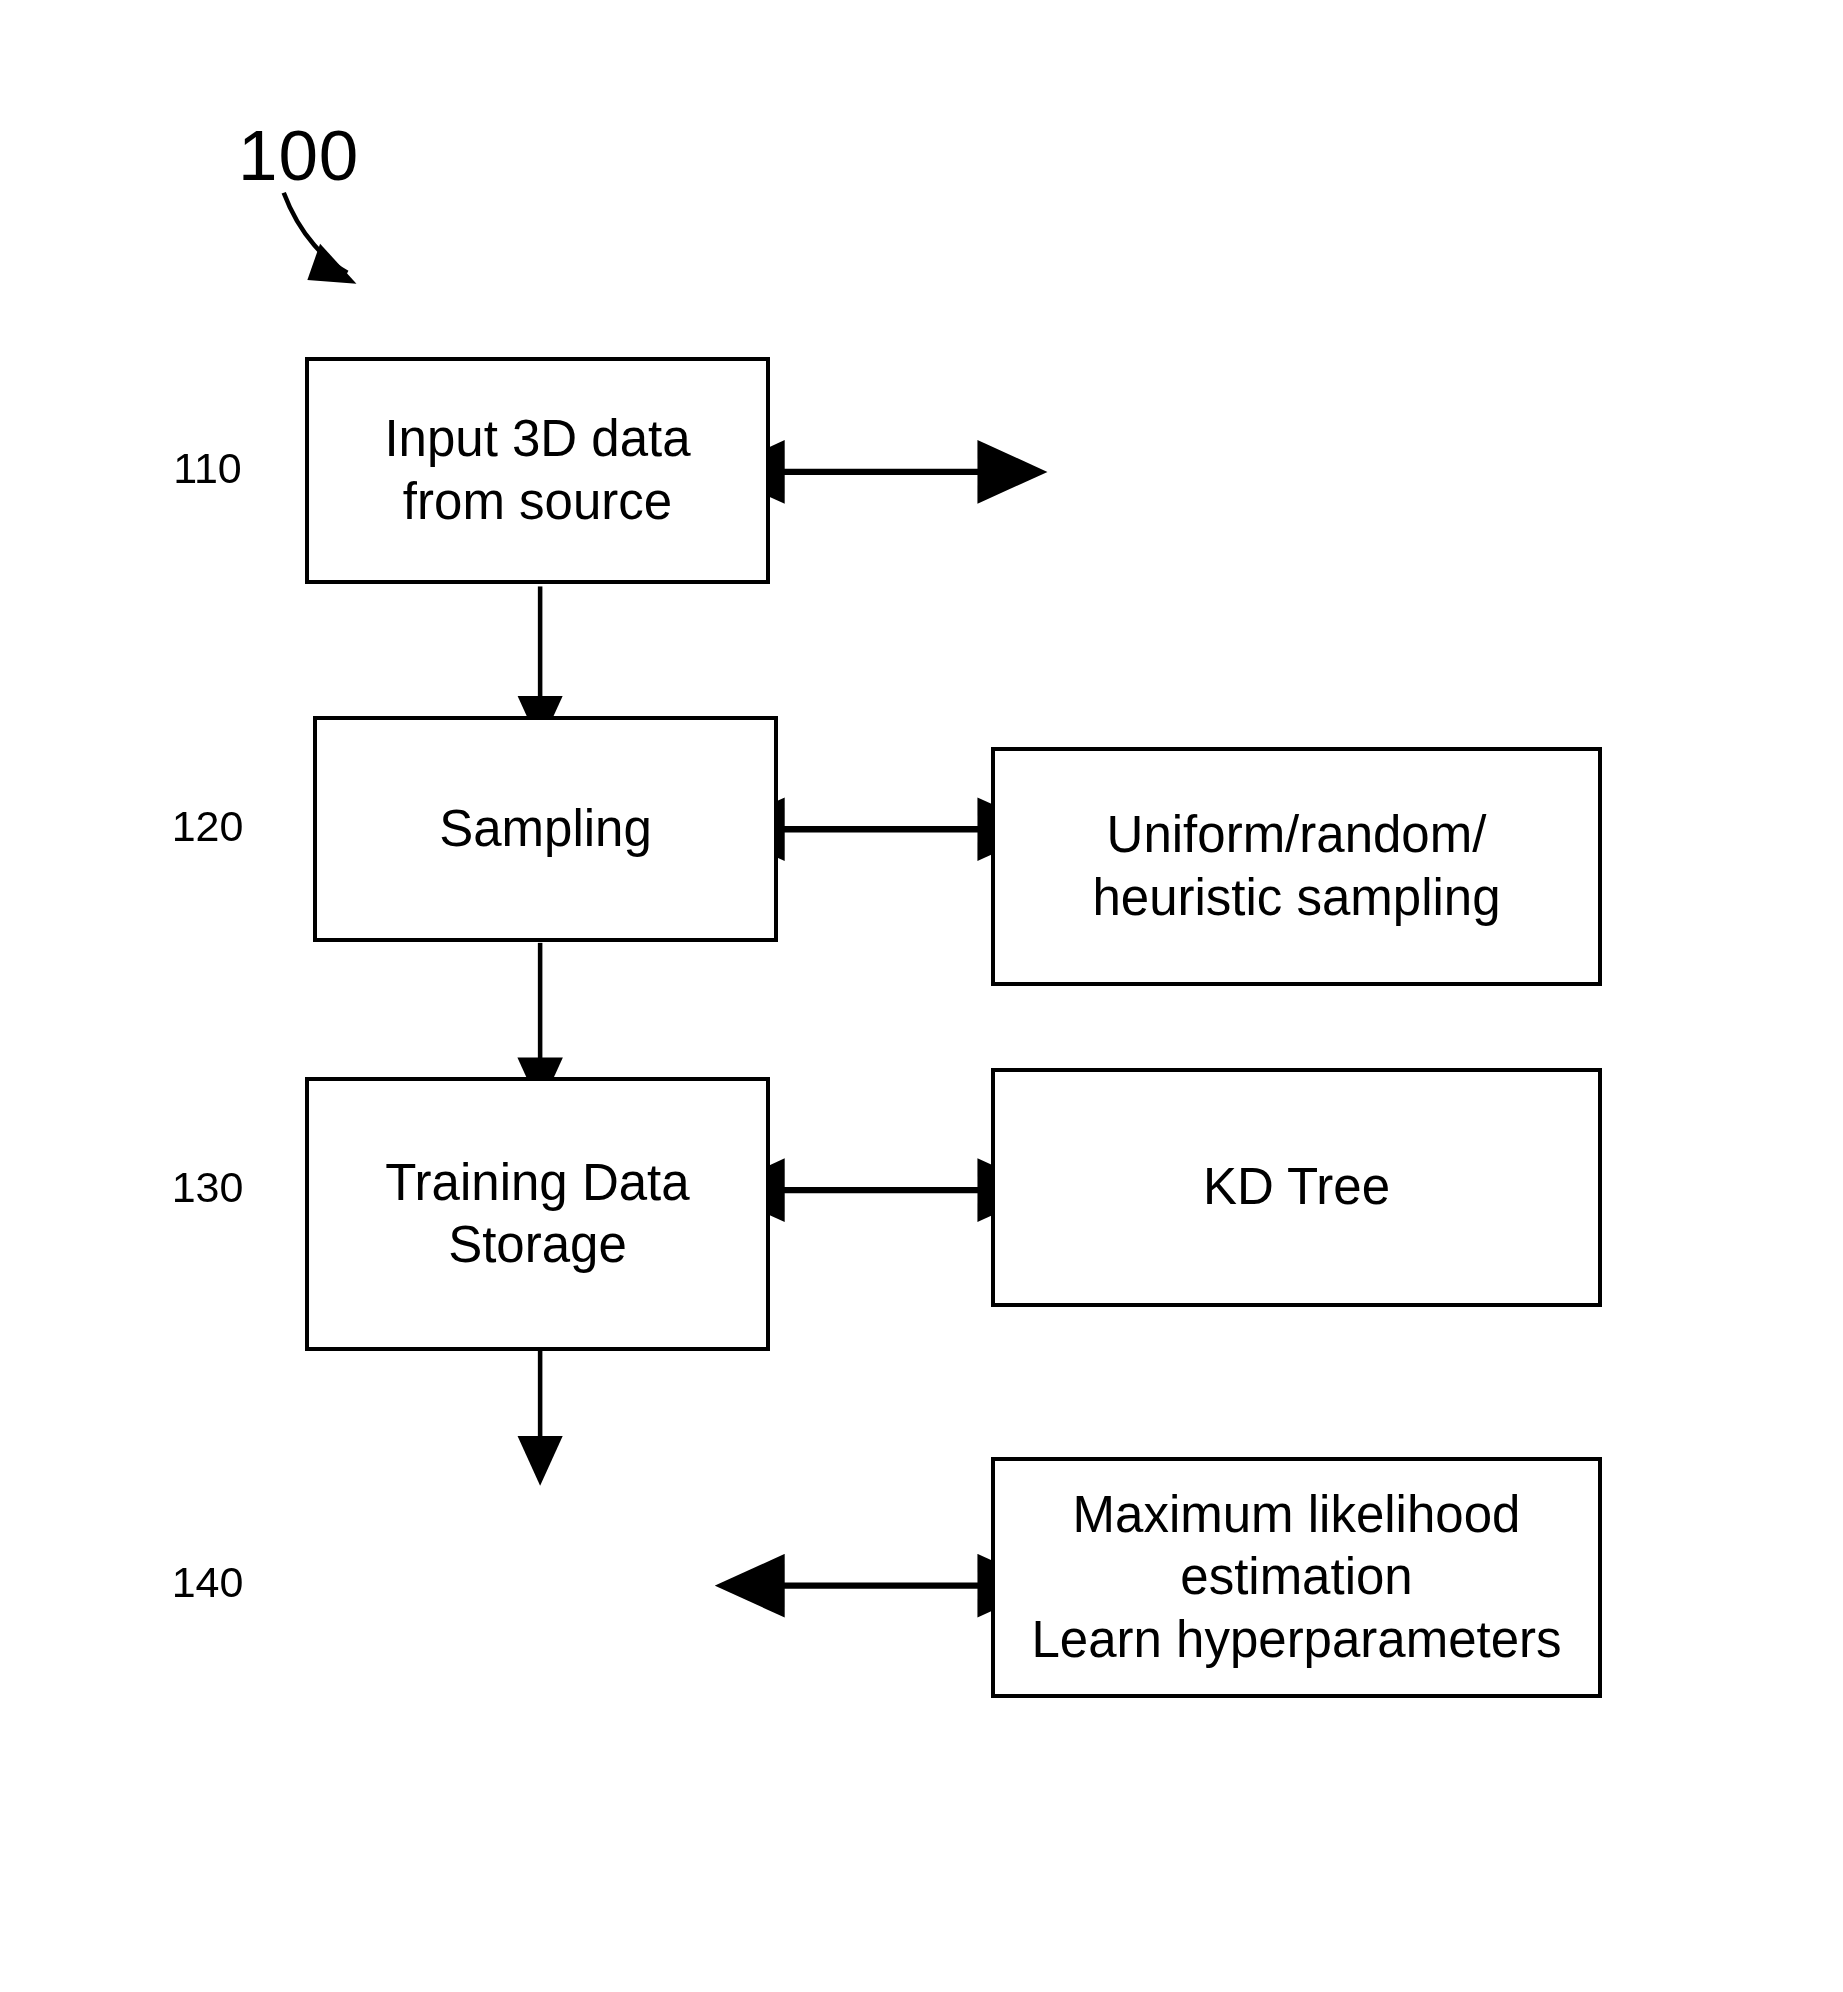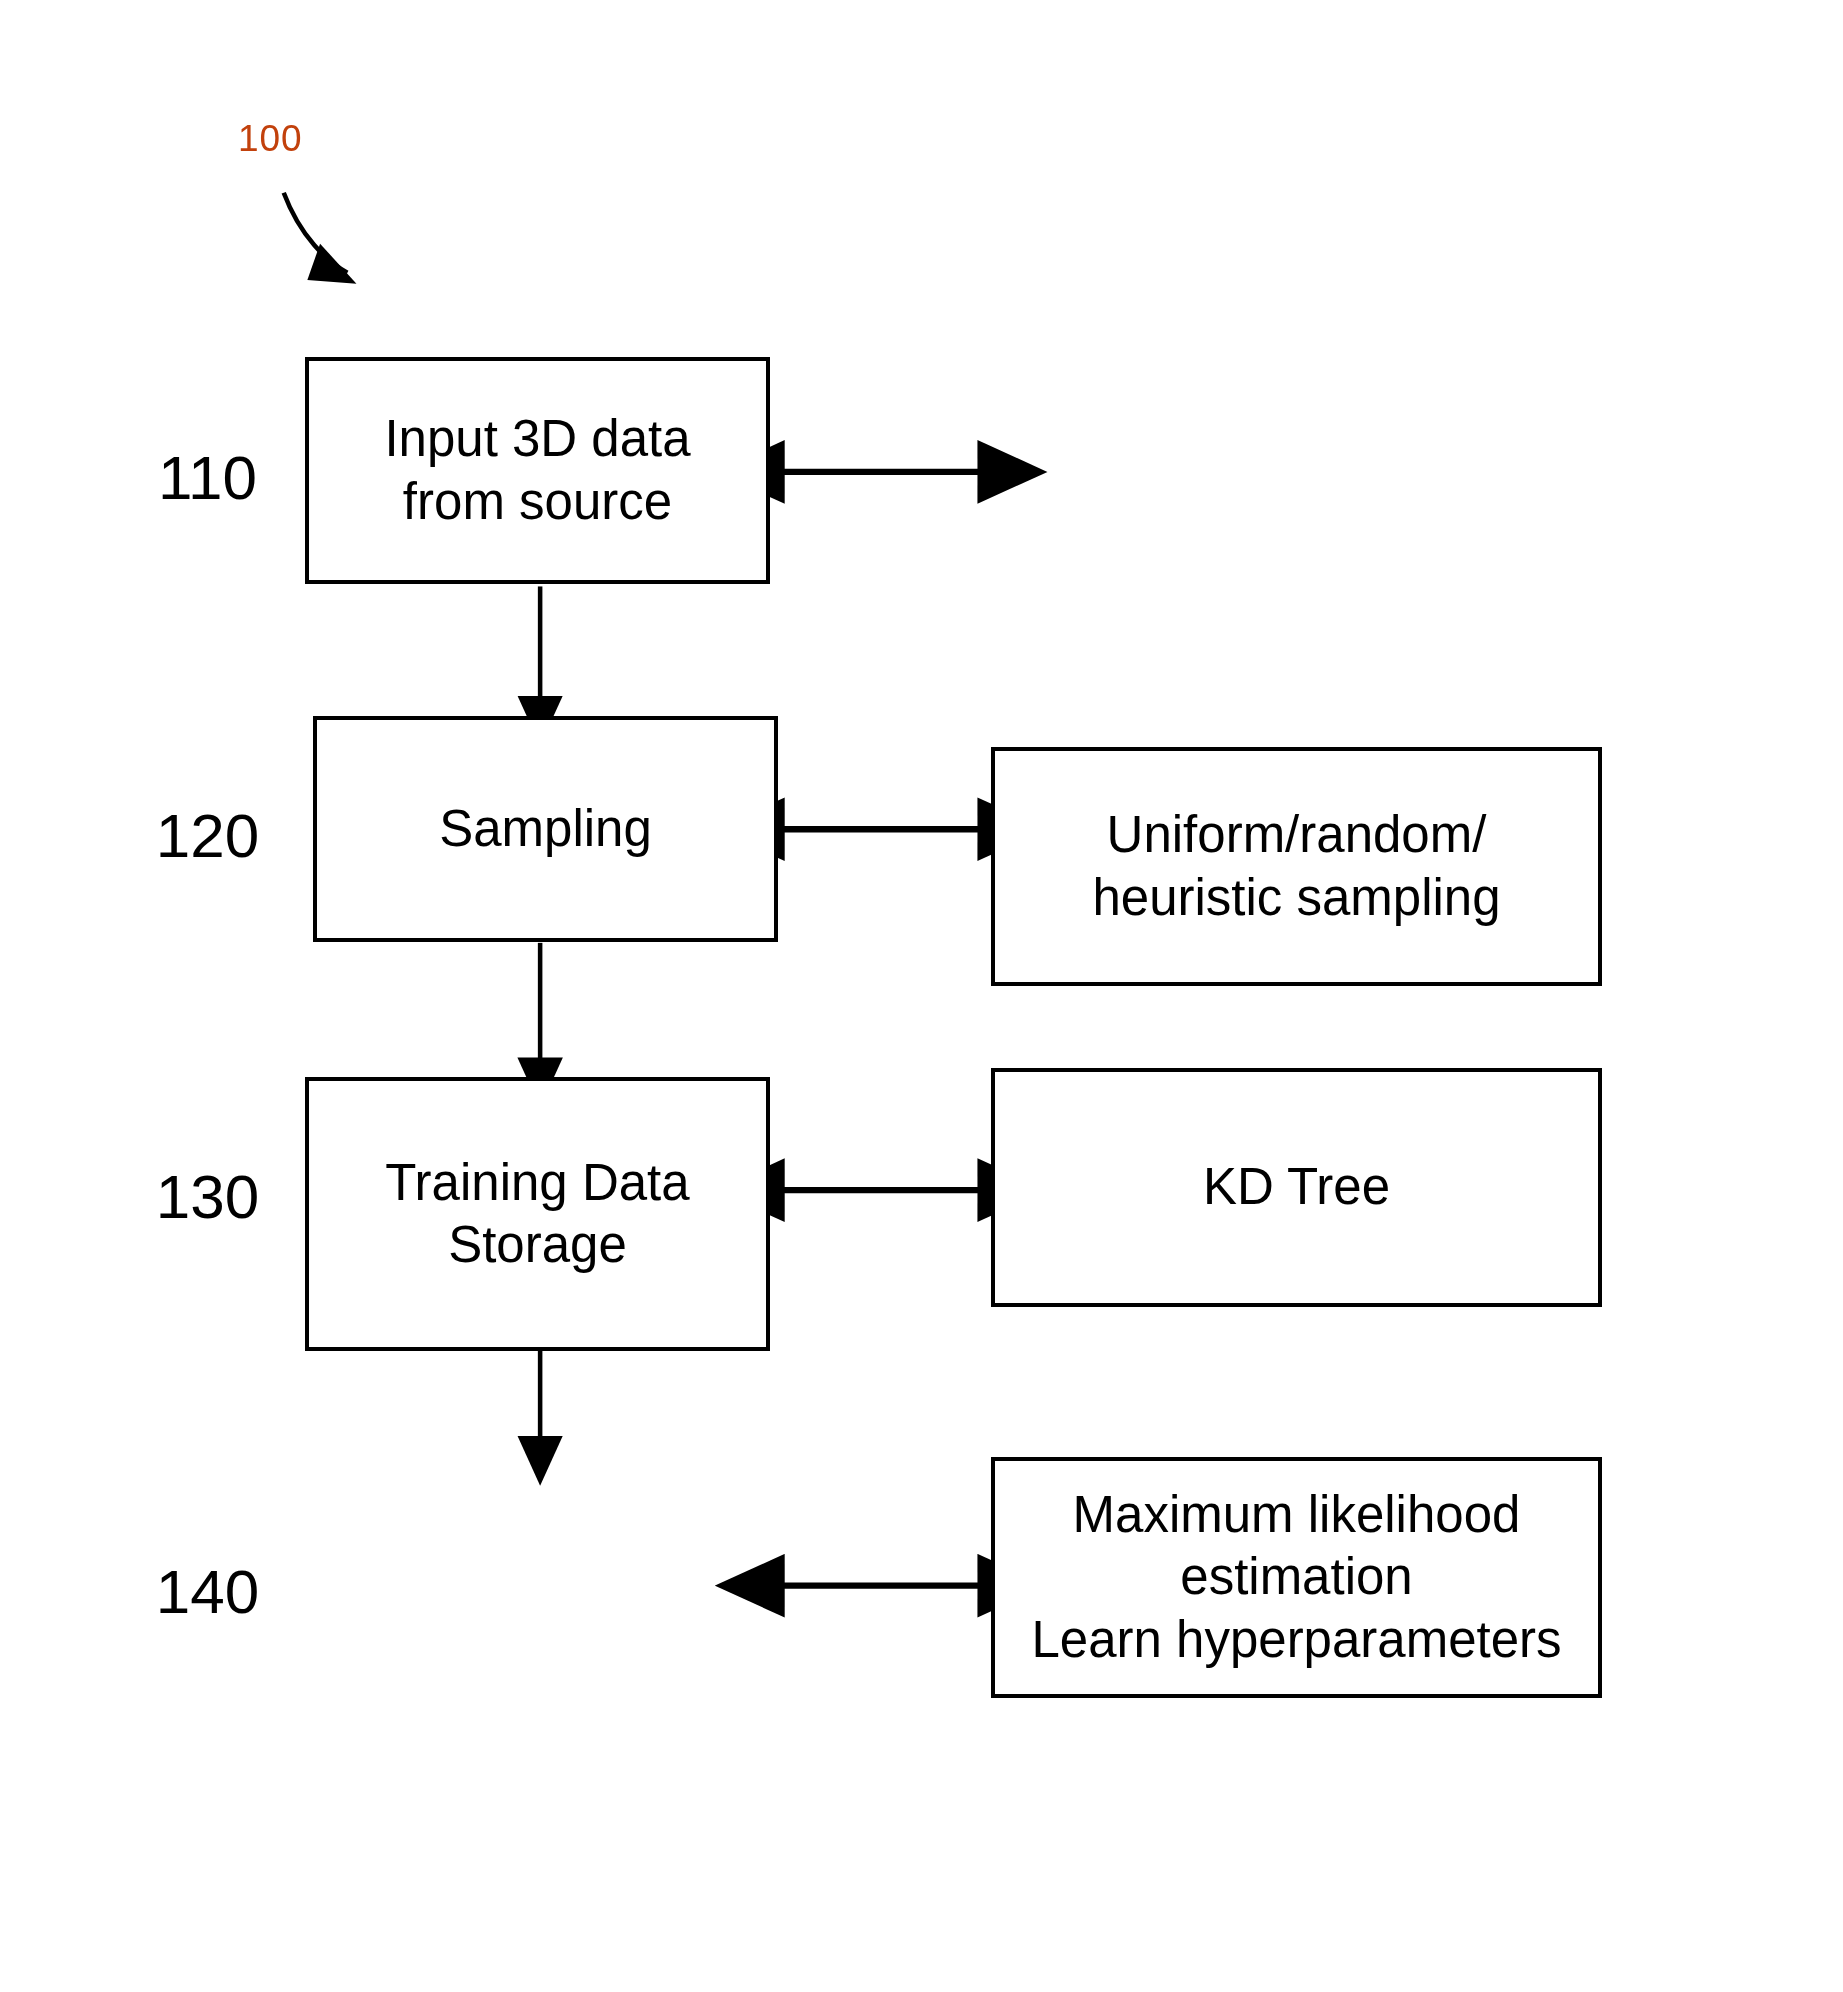--- a/index.html
+++ b/index.html
@@ -13,29 +13,29 @@
   }
   #canvas {
     position: relative;
     width: 1844px;
     height: 1993px;
     background: #ffffff;
     overflow: hidden;
   }
   .fig-ref {
     position: absolute;
-    font-size: 37px;
+    font-size: 71px;
     letter-spacing: 0.9px;
-    color: #c2410c;
+    color: #000000;
     white-space: nowrap;
     line-height: 1;
   }
   .step-num {
     position: absolute;
-    font-size: 62px;
+    font-size: 43px;
     color: #000;
     white-space: nowrap;
     line-height: 1;
     text-align: center;
   }
   .box {
     position: absolute;
     box-sizing: border-box;
     border: 4.5px solid #000000;
     background: #ffffff;

